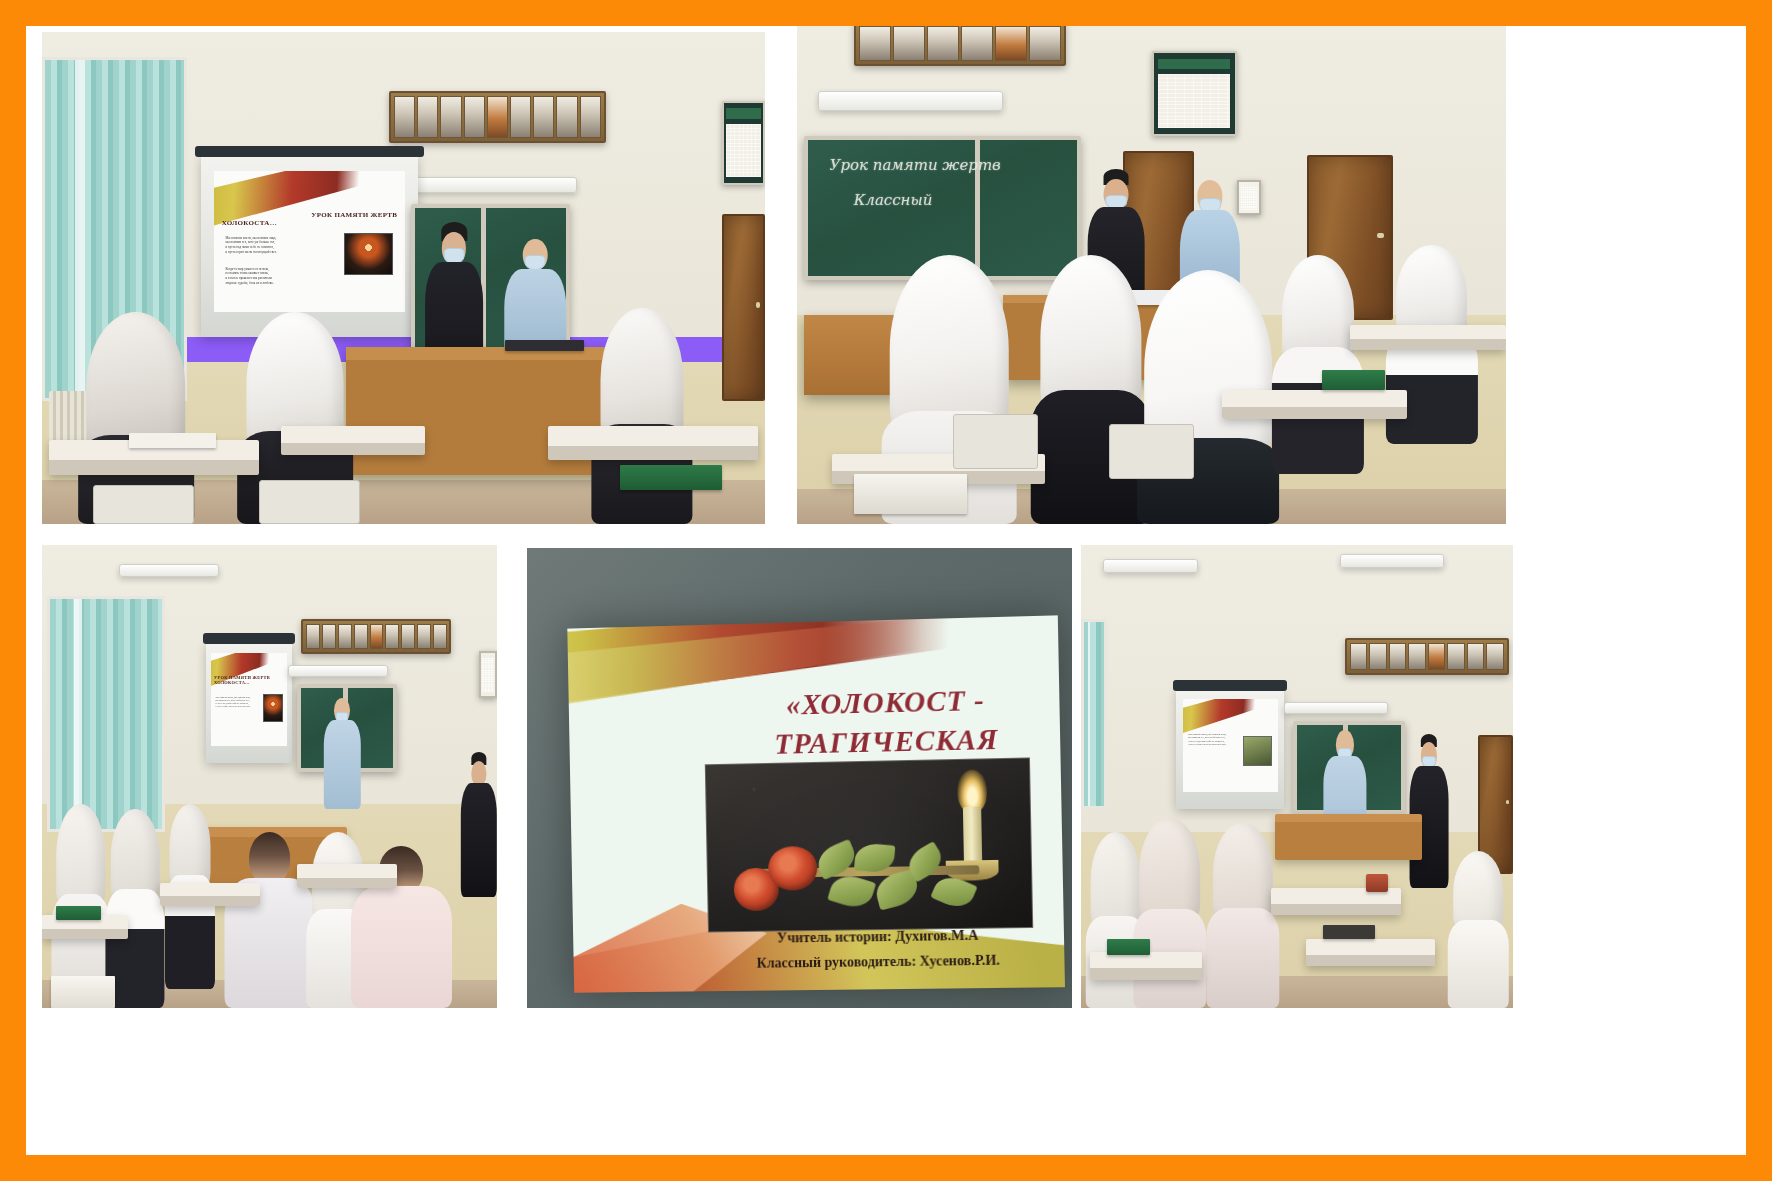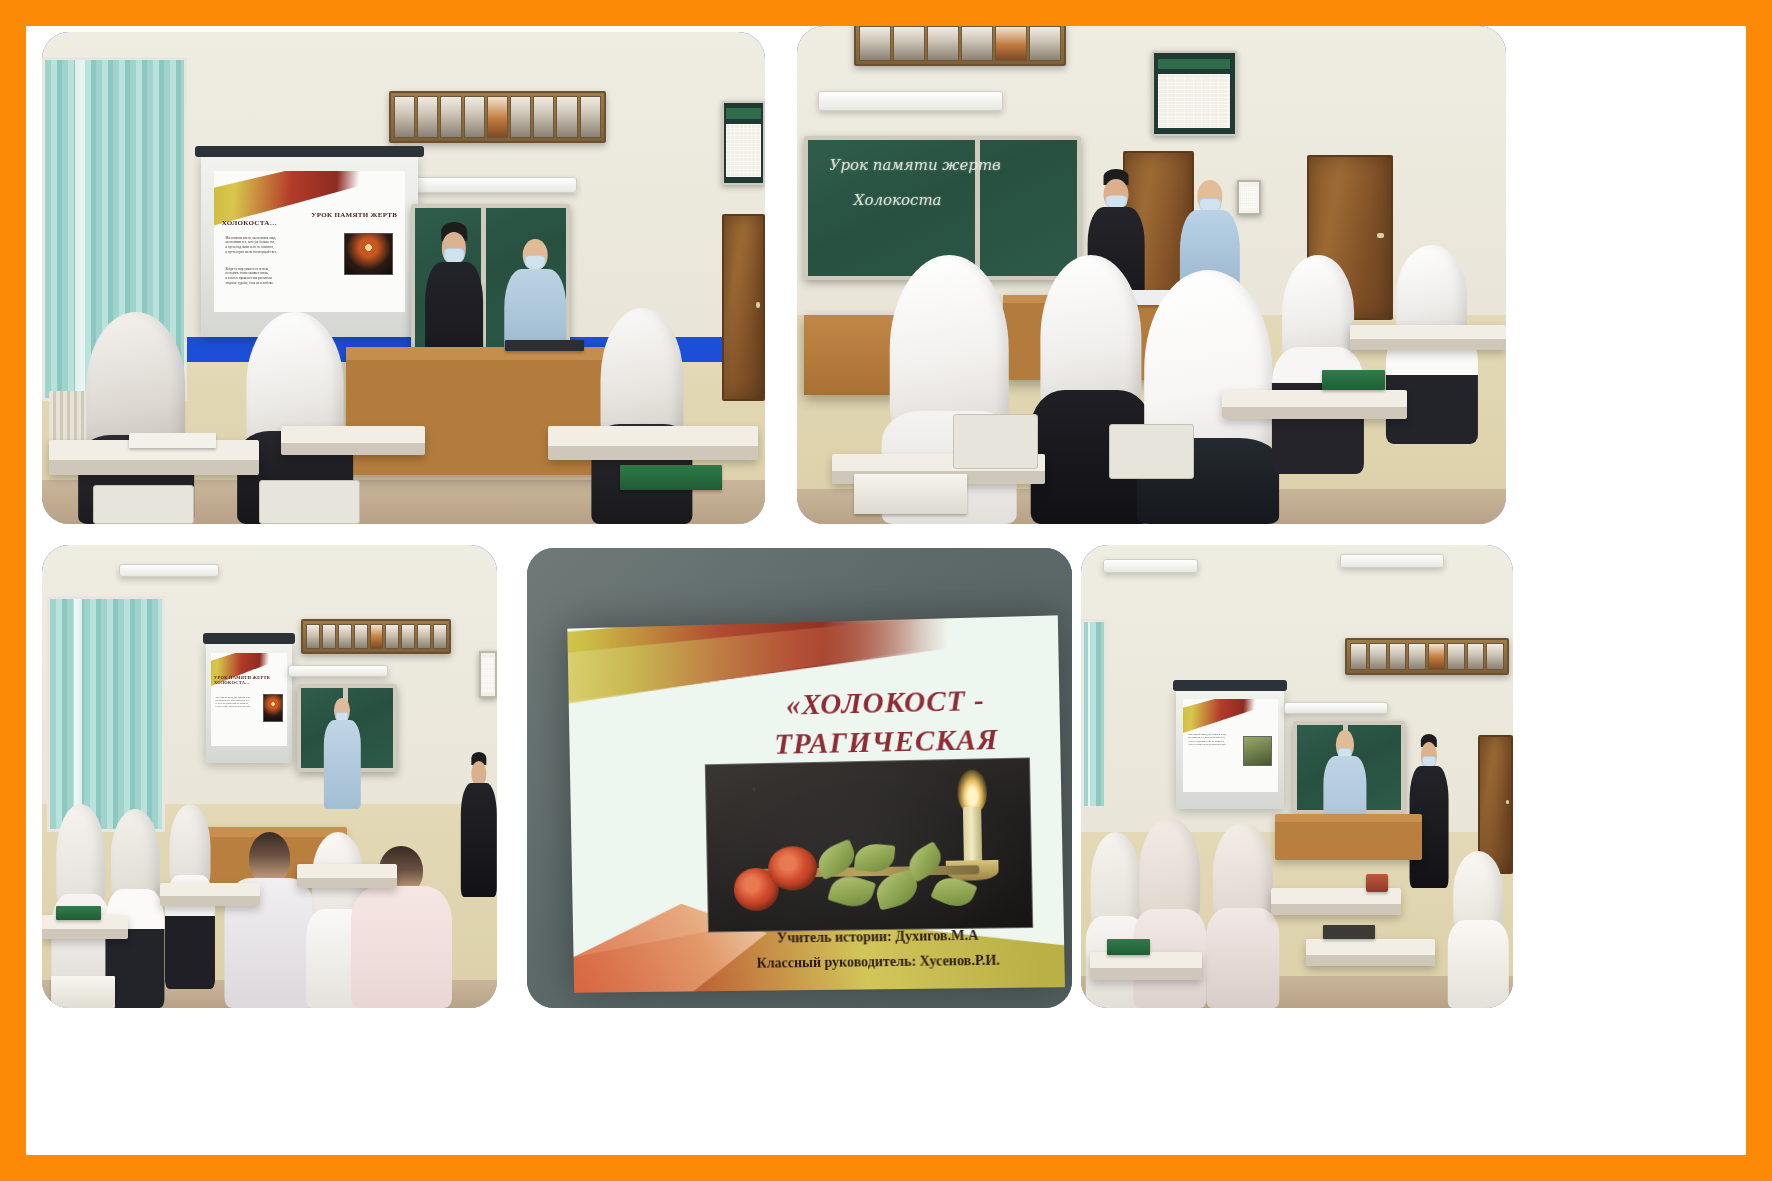--- a/index.html
+++ b/index.html
@@ -16,22 +16,21 @@
     padding: 26px;
   }
   .canvas {
     position: relative;
     width: 100%; height: 100%;
     background: #ffffff;
   }
   .photo {
     position: absolute;
     overflow: hidden;
-    background: #1d4ed8;
-    border-radius: 27px;
+    background: #8b5cf6;
   }
 
   
   .scene { position: absolute; inset: 0; }
   .wall-top   { position:absolute; left:0; right:0; top:0; height:62%; background:linear-gradient(180deg,#efece2 0%, #e9e5d8 100%); }
   .wall-bot   { position:absolute; left:0; right:0; bottom:0; height:38%; background:linear-gradient(180deg,#e3d9b6 0%, #dbd0a8 100%); }
   .floor      { position:absolute; left:0; right:0; bottom:0; height:12%; background:linear-gradient(180deg,#c9b69a,#b8a287); }
 
   .window {
     position:absolute;
@@ -373,21 +372,21 @@
         <div class="noticeboard" style="left:50%; top:5%; width:12%; height:17%;">
           <div class="hd"></div>
           <div class="grid"></div>
         </div>
 
         <div class="lamp" style="left:3%; top:13%; width:26%; height:4%;"></div>
 
         <div class="board" style="left:1%; top:22%; width:39%; height:29%;">
           <div class="seam" style="left:62%"></div>
           <div class="chalk" style="left:8%; top:12%; font-size:15px;">Урок памяти жертв</div>
-          <div class="chalk" style="left:17%; top:38%; font-size:15px;">Холокоста</div>
+          <div class="chalk" style="left:17%; top:38%; font-size:15px;">Классный</div>
         </div>
 
         <div class="door" style="left:46%; top:25%; width:10%; height:36%;"></div>
         <div class="door" style="left:72%; top:26%; width:12%; height:33%;"></div>
         <div class="noticeboard" style="left:62%; top:31%; width:3.4%; height:7%; background:#f4f2ec; border-color:#b9b4a6;">
           <div class="grid" style="inset:12% 10%"></div>
         </div>
 
         <div class="person" style="left:41%; top:30%; width:8%; height:32%;">
           <div class="skullcap" style="top:-4%; width:44%; height:10%"></div>

